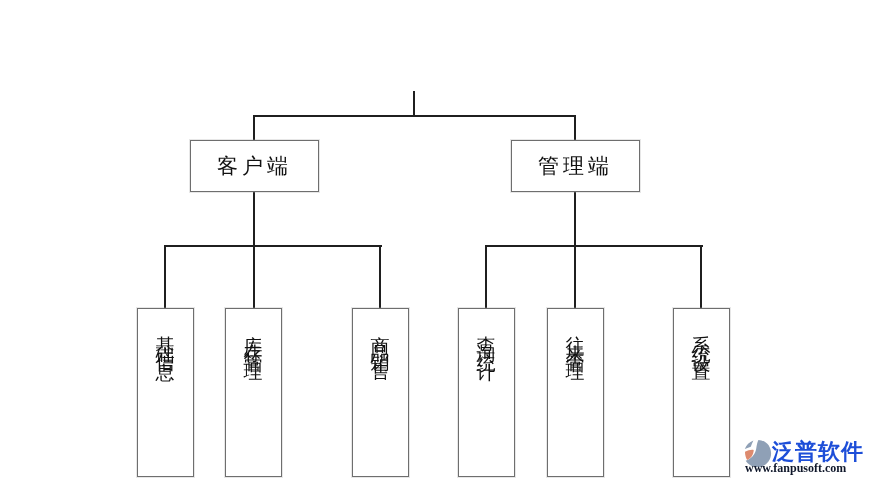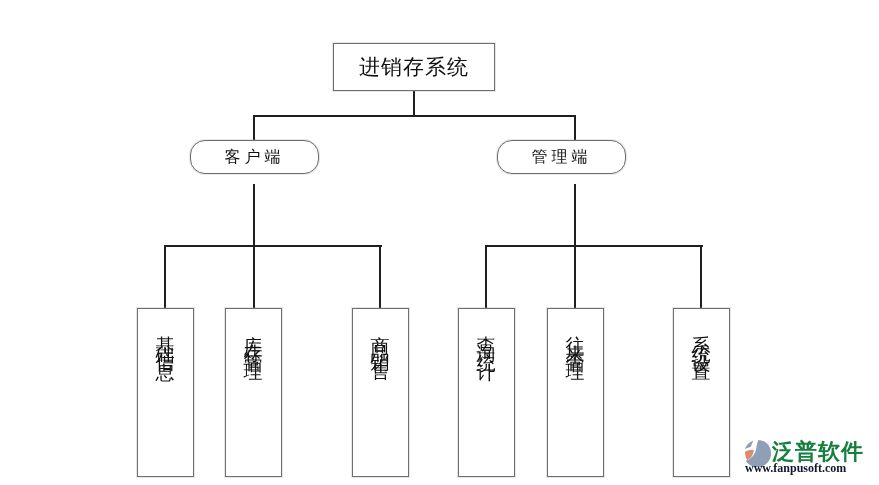--- a/index.html
+++ b/index.html
@@ -25,25 +25,25 @@
     color: #111111;
     display: flex;
     align-items: center;
     justify-content: center;
   }
   .node-root {
     left: 333px; top: 43px; width: 162px; height: 48px;
     font-size: 21px; letter-spacing: 1px;
   }
   .node-l2 {
-    width: 129px; height: 34px; top: 140px;
-    font-size: 16px; letter-spacing: 4px; border-radius: 15px;
+    width: 129px; height: 52px; top: 140px;
+    font-size: 21px; letter-spacing: 4px;
   }
   .node-l2.client { left: 190px; }
-  .node-l2.manage { left: 497px; }
+  .node-l2.manage { left: 511px; }
   .node-leaf {
     width: 57px; height: 169px; top: 308px;
     align-items: flex-start;
     padding-top: 11px;
   }
   .vlabel {
     writing-mode: vertical-rl;
     text-orientation: upright;
     font-size: 19px;
     letter-spacing: 9px;
@@ -84,21 +84,21 @@
   .brand-icon {
     position: absolute;
     left: 0; top: 2px;
     width: 29px; height: 29px;
   }
   .brand-name {
     position: absolute;
     left: 29px; top: 0px;
     font-size: 22px;
     font-weight: bold;
-    color: #15803d;
+    color: #1d4ed8;
     letter-spacing: 1px;
     white-space: nowrap;
     font-family: "Liberation Sans", "DejaVu Sans", sans-serif;
   }
   .brand-url {
     position: absolute;
     left: 2px; top: 24px;
     font-size: 12px;
     font-weight: bold;
     color: #0f172a;
@@ -117,23 +117,20 @@
   <div class="line v l1-drop-b"></div>
   <div class="line v client-stem"></div>
   <div class="line v manage-stem"></div>
   <div class="line h l2-h-left"></div>
   <div class="line h l2-h-right"></div>
   <div class="line v drop-1"></div>
   <div class="line v drop-3"></div>
   <div class="line v drop-4"></div>
   <div class="line v drop-6"></div>
 
-  <div class="node node-root">
-    <span>进销存系统</span>
-  </div>
 
   <div class="node node-l2 client">
     <span>客户端</span>
   </div>
 
   <div class="node node-l2 manage">
     <span>管理端</span>
   </div>
 
   <div class="node node-leaf p1">

